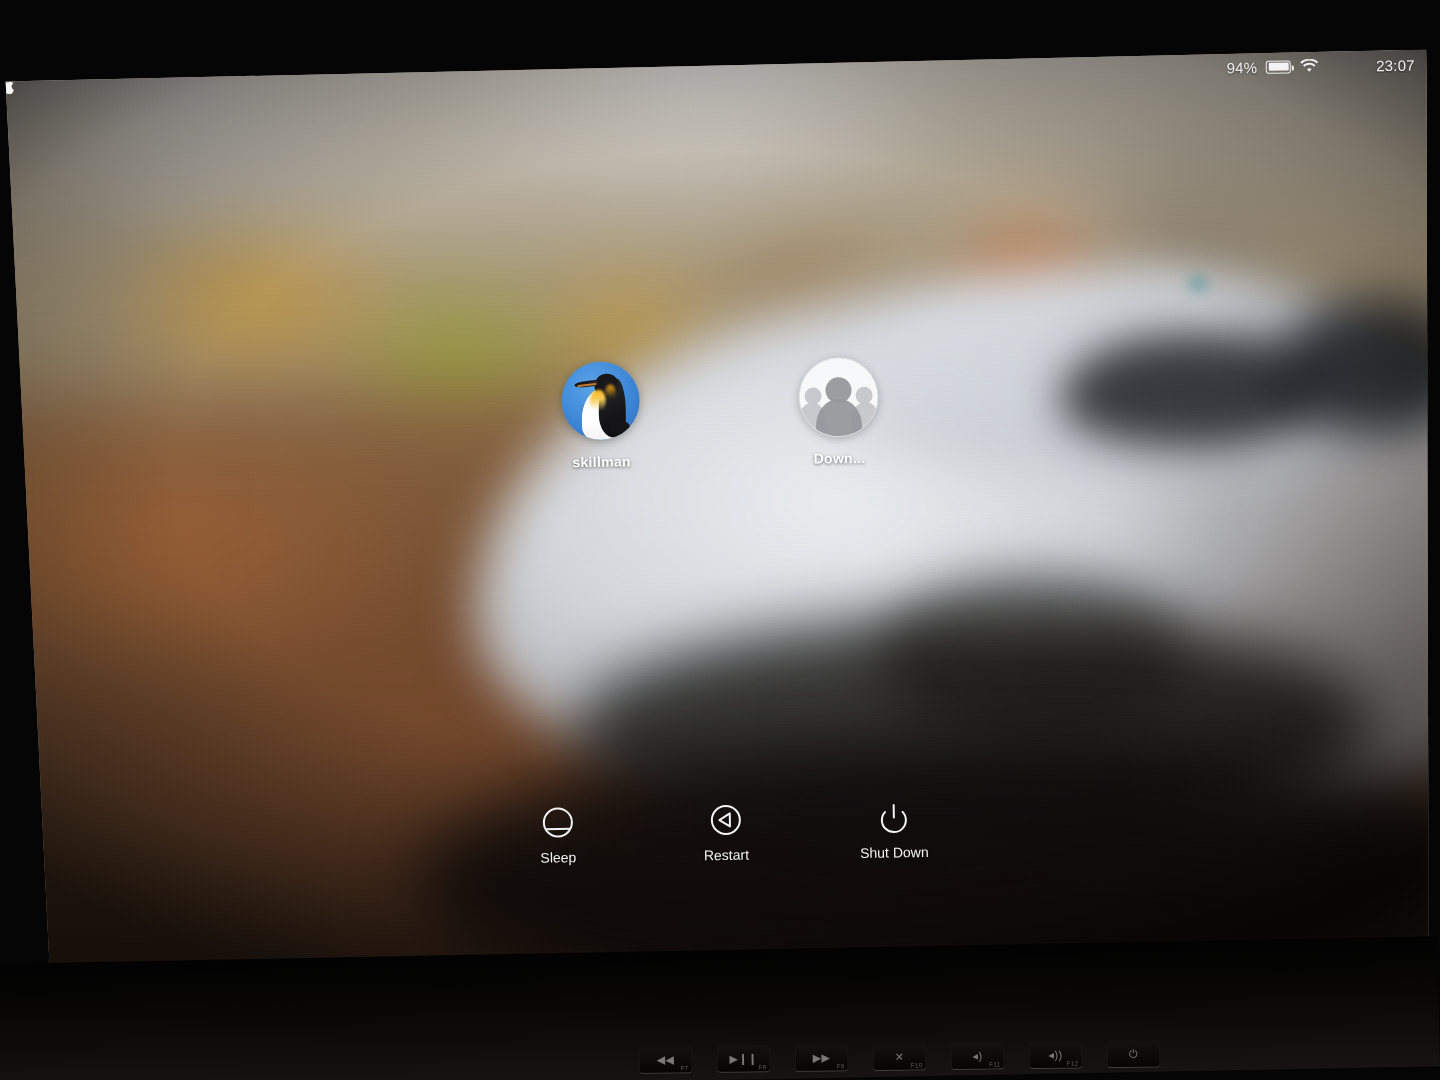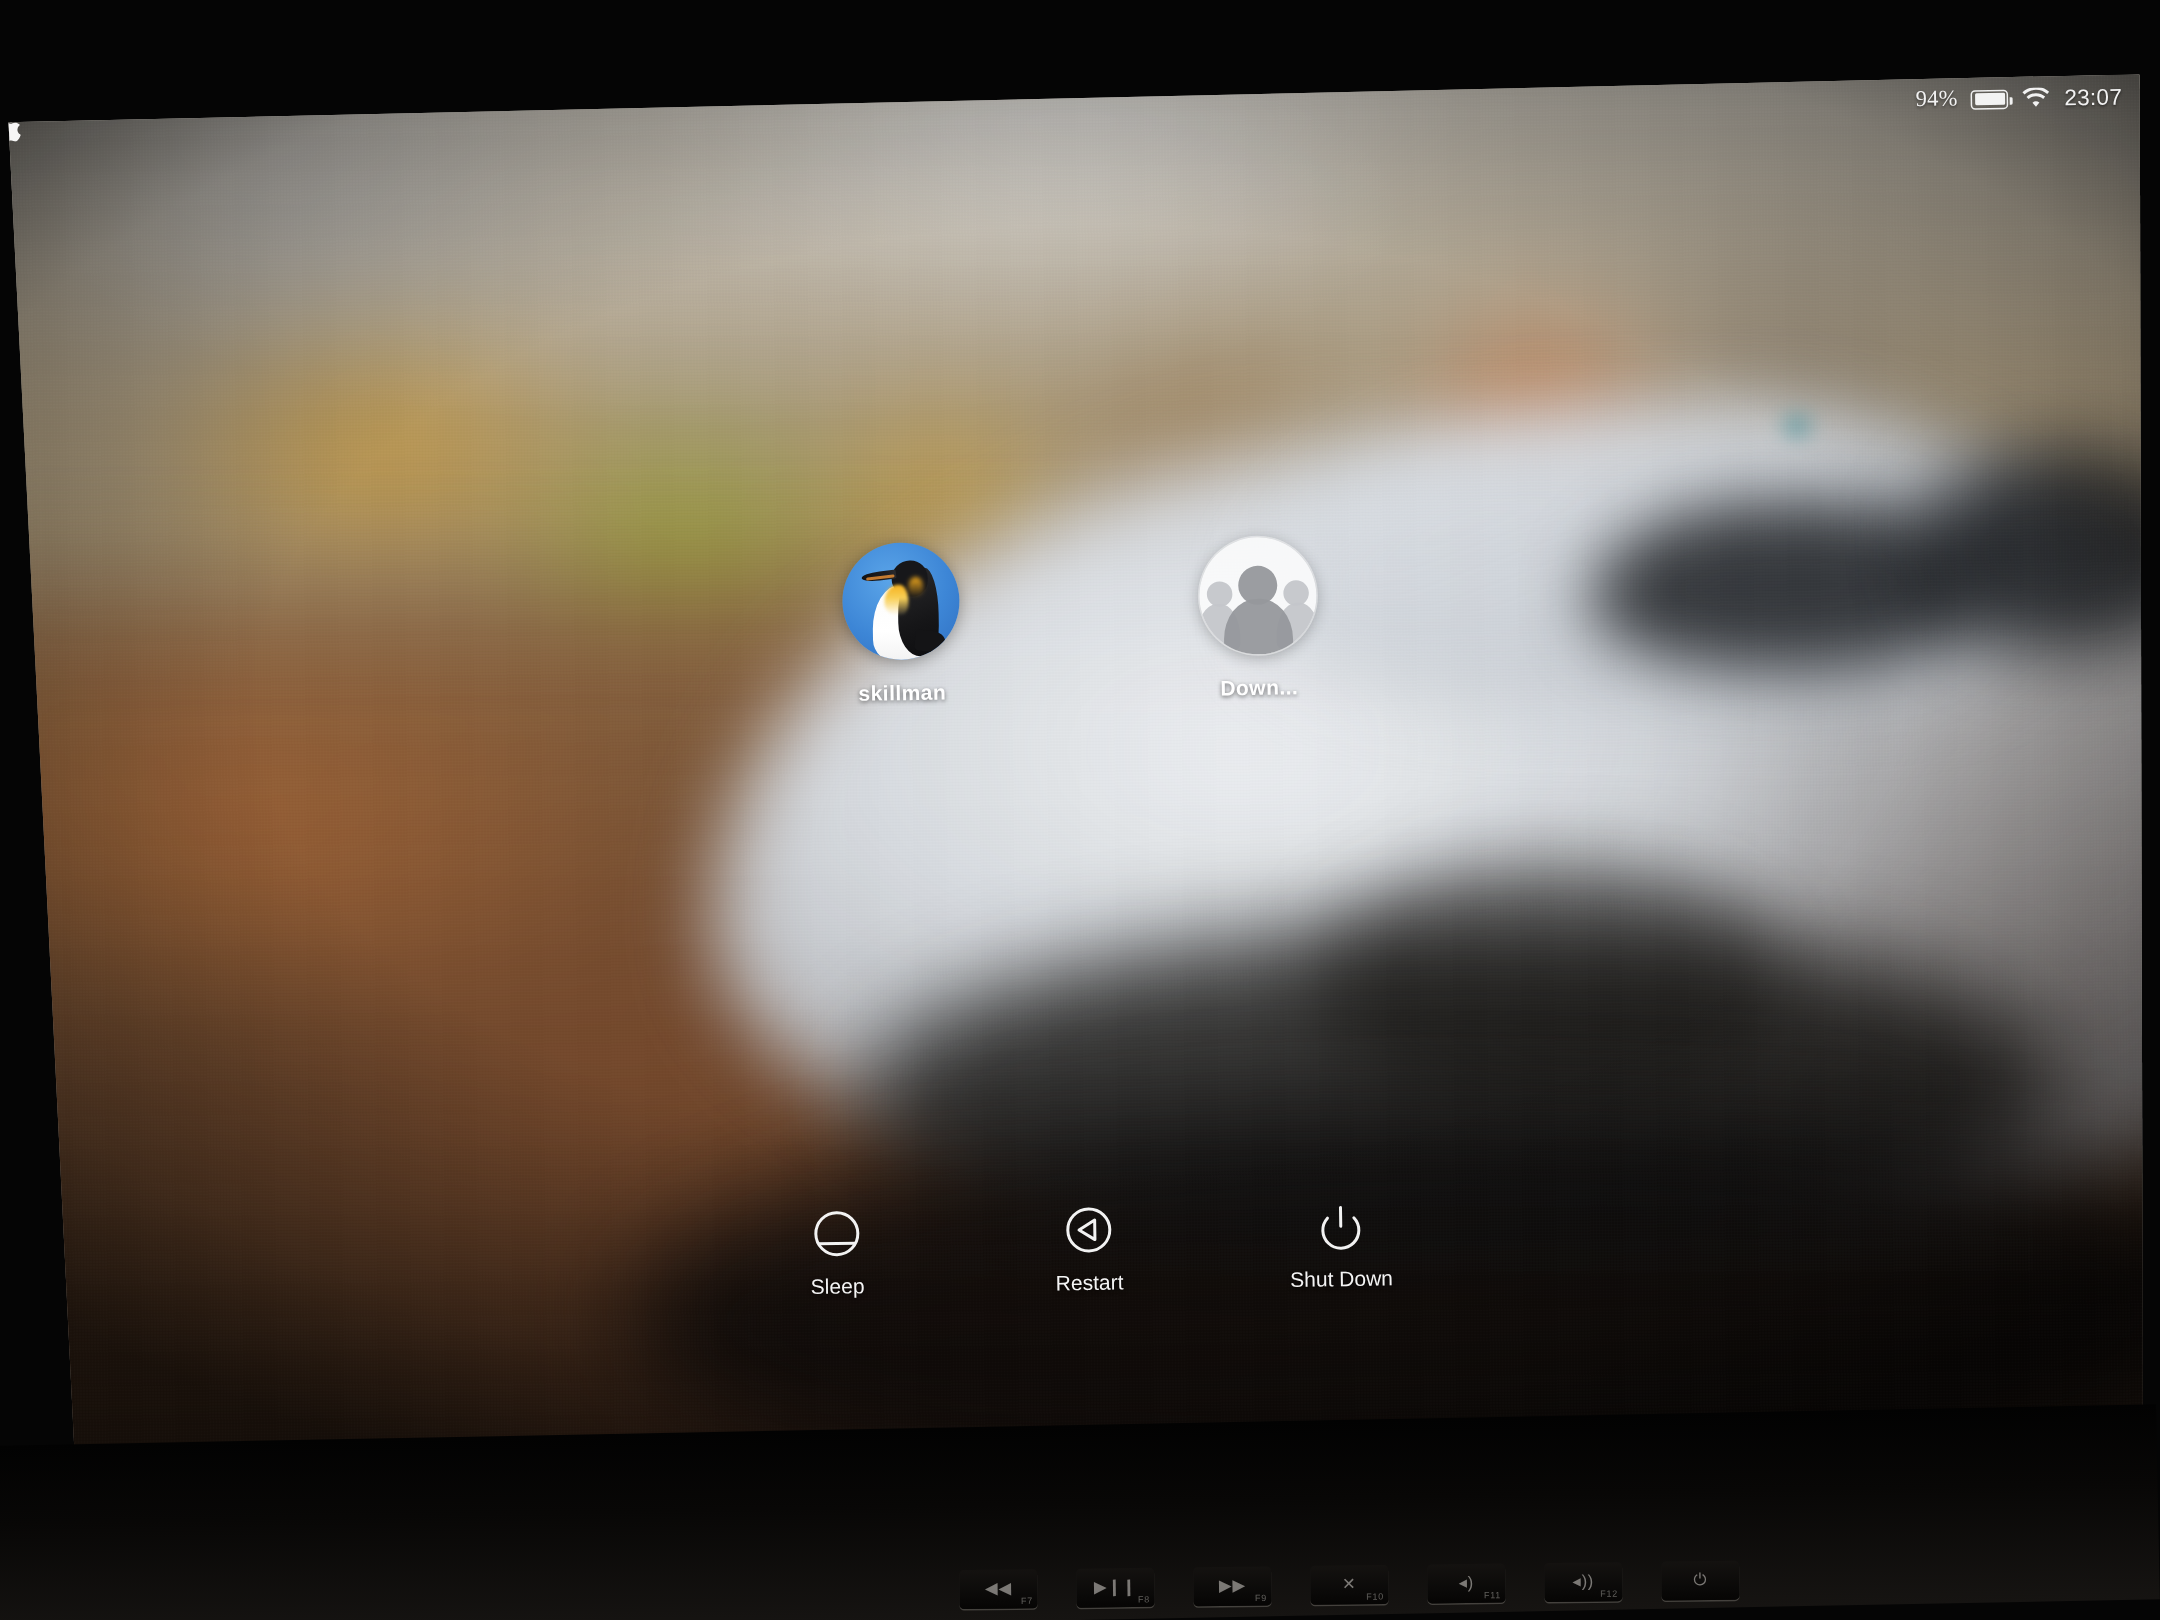--- a/index.html
+++ b/index.html
@@ -176,35 +176,35 @@
   }
   #apple-logo {
     width:14px; height:17px; position:relative; margin-left:-9px; opacity:.95;
   }
   .menubar-right {
     margin-left:auto;
     display:flex; align-items:center; gap:9px;
     font-size:15px;
     letter-spacing:.2px;
   }
-  .battery-pct { font-size:15px;font-family:Liberation Serif, serif; }
+  .battery-pct { font-size:15px; }
   .battery-icon {
     position:relative; width:25px; height:13px;
     border:1.6px solid #f0f0f0; border-radius:3px;
   }
   .battery-icon::after {
     content:""; position:absolute; right:-4px; top:4px;
     width:2.5px; height:5px; background:#f0f0f0; border-radius:0 1px 1px 0;
   }
   .battery-fill {
     position:absolute; left:1.2px; top:1.2px; bottom:1.2px;
     background:#f3f3f3; border-radius:1px;
   }
   .wifi-icon { width:19px; height:14px; }
-  .clock { font-size:15px; }
+  .clock { font-size:15px;margin-left:48px; }
 
   
   #users {
     position:absolute; left:0; right:0; top:300px;
     display:flex; justify-content:center; gap:88px;
     z-index:5;
   }
   .user {
     width:150px;
     display:flex; flex-direction:column; align-items:center;

